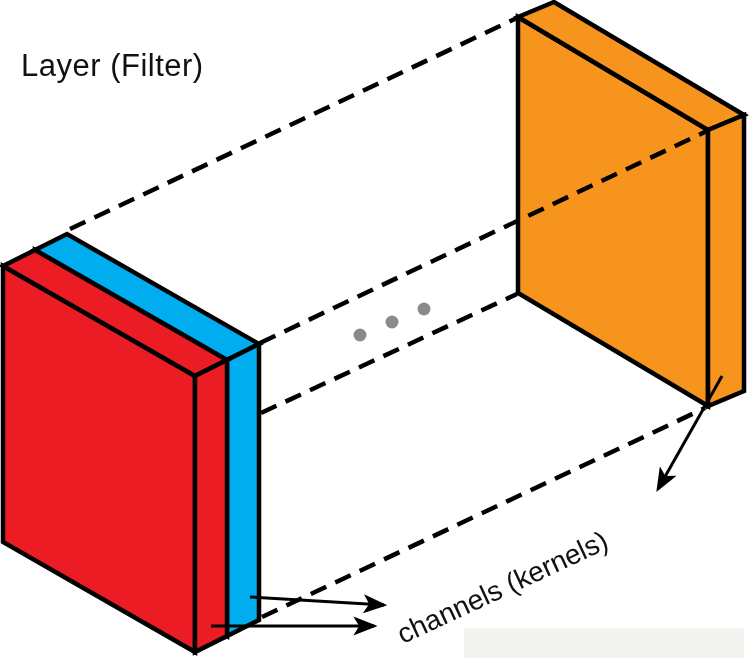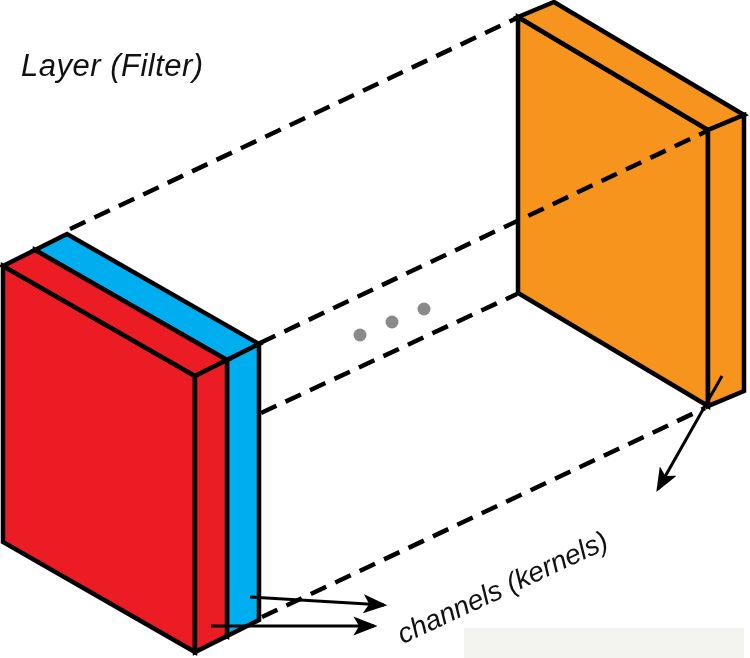--- a/index.html
+++ b/index.html
@@ -7,21 +7,20 @@
     padding: 0;
     background: #ffffff;
     font-family: "Liberation Sans", sans-serif;
   }
   .stage {
     position: relative;
     width: 750px;
     height: 658px;
     overflow: hidden;
     background: #86efac;
-    font-style: italic;
   }
   .stage svg { position: absolute; left: 0; top: 0; }
   .face {
     stroke: #000000;
     stroke-width: 4.5;
     stroke-linejoin: miter;
   }
   .dash {
     stroke-width: 4.5;
     stroke-dasharray: 17 10;

